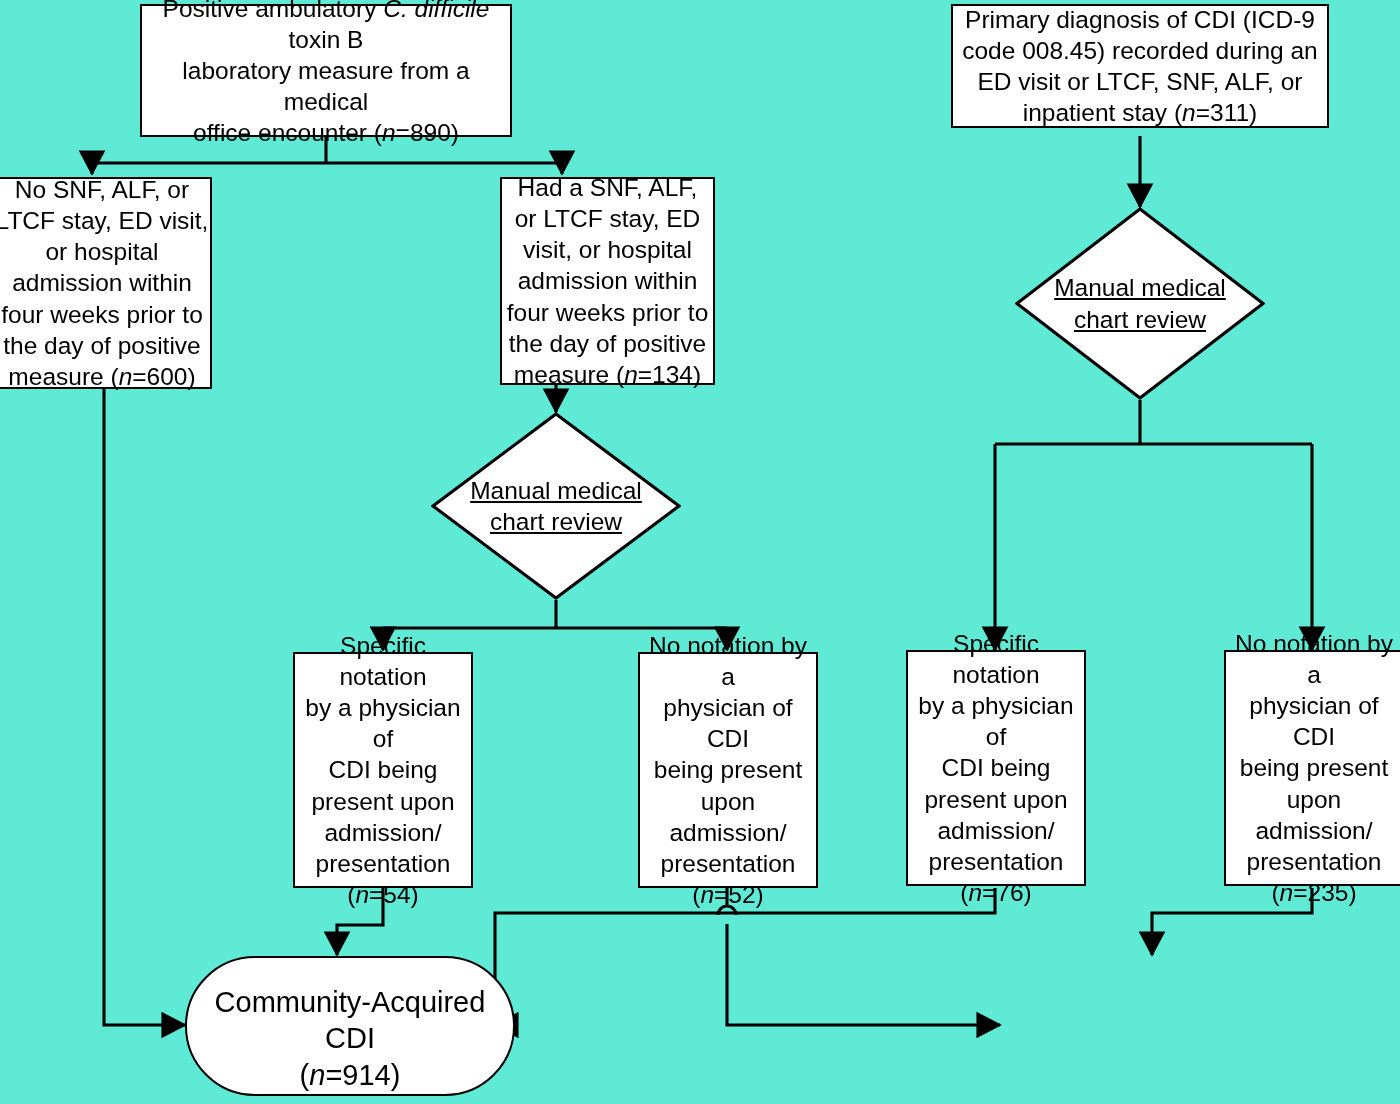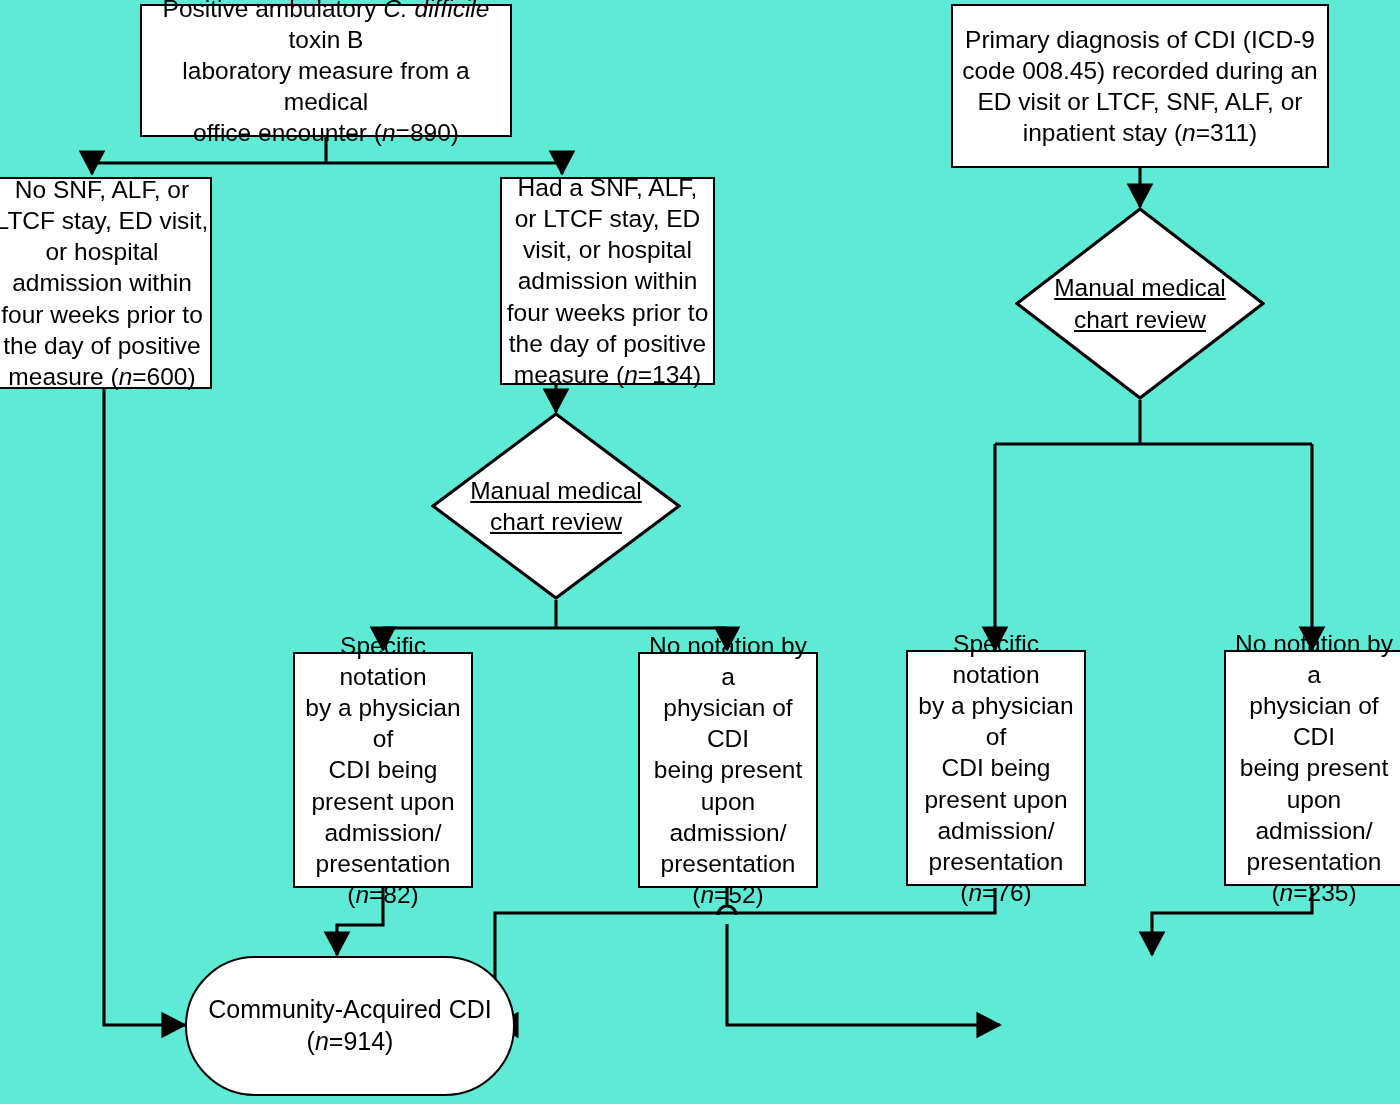--- a/index.html
+++ b/index.html
@@ -15,21 +15,21 @@
   .rect{border:2.6px solid #000;}
   .term{border:2.8px solid #000;border-radius:76px;}
 
   .diamond{position:absolute;background:transparent;}
   .diamond .dshape{position:absolute;left:0;top:0;width:100%;height:100%;}
   .diamond .dlabel{position:absolute;left:0;top:0;width:100%;height:100%;
         display:flex;align-items:center;justify-content:center;text-align:center;
         line-height:1.27;text-decoration:underline;}
 
   .fs24{font-size:24.5px;}
-  .fs25{font-size:25px;}
+  .fs25{font-size:29px;align-items:flex-end;}
   i.nn{font-style:italic;}
 </style>
 </head>
 <body>
 
 <div id="stage">
 
   <svg id="edges" viewBox="0 0 1400 1104">
     <defs>
       <marker id="ah" markerWidth="9" markerHeight="9" refX="7.6" refY="4.5" orient="auto" markerUnits="strokeWidth">
@@ -74,21 +74,21 @@
   </svg>
 
   <div class="node rect fs24" style="left:140px;top:4px;width:372px;height:133px;">
     <span class="txt">
       <span>Positive ambulatory </span><i class="nn">C. difficile</i><span> toxin B</span><br>
       <span>laboratory measure from a medical</span><br>
       <span>office encounter (</span><i class="nn">n</i><span>=890)</span>
     </span>
   </div>
 
-  <div class="node rect fs24" style="left:951px;top:4px;width:378px;height:164px;">
+  <div class="node rect fs24" style="left:951px;top:4px;width:378px;height:124px;">
     <span class="txt">
       <span>Primary diagnosis of CDI (ICD-9</span><br>
       <span>code 008.45) recorded during an</span><br>
       <span>ED visit or LTCF, SNF, ALF, or</span><br>
       <span>inpatient stay (</span><i class="nn">n</i><span>=311)</span>
     </span>
   </div>
 
   <div class="node rect fs24" style="left:-8px;top:177px;width:220px;height:212px;">
     <span class="txt">
@@ -139,21 +139,21 @@
   </div>
 
   <div class="node rect fs24" style="left:293px;top:652px;width:180px;height:236px;">
     <span class="txt">
       <span>Specific notation</span><br>
       <span>by a physician of</span><br>
       <span>CDI being</span><br>
       <span>present upon</span><br>
       <span>admission/</span><br>
       <span>presentation</span><br>
-      <span>(</span><i class="nn">n</i><span>=82)</span>
+      <span>(</span><i class="nn">n</i><span>=54)</span>
     </span>
   </div>
 
   <div class="node rect fs24" style="left:638px;top:652px;width:180px;height:236px;">
     <span class="txt">
       <span>No notation by a</span><br>
       <span>physician of CDI</span><br>
       <span>being present</span><br>
       <span>upon admission/</span><br>
       <span>presentation</span><br>

